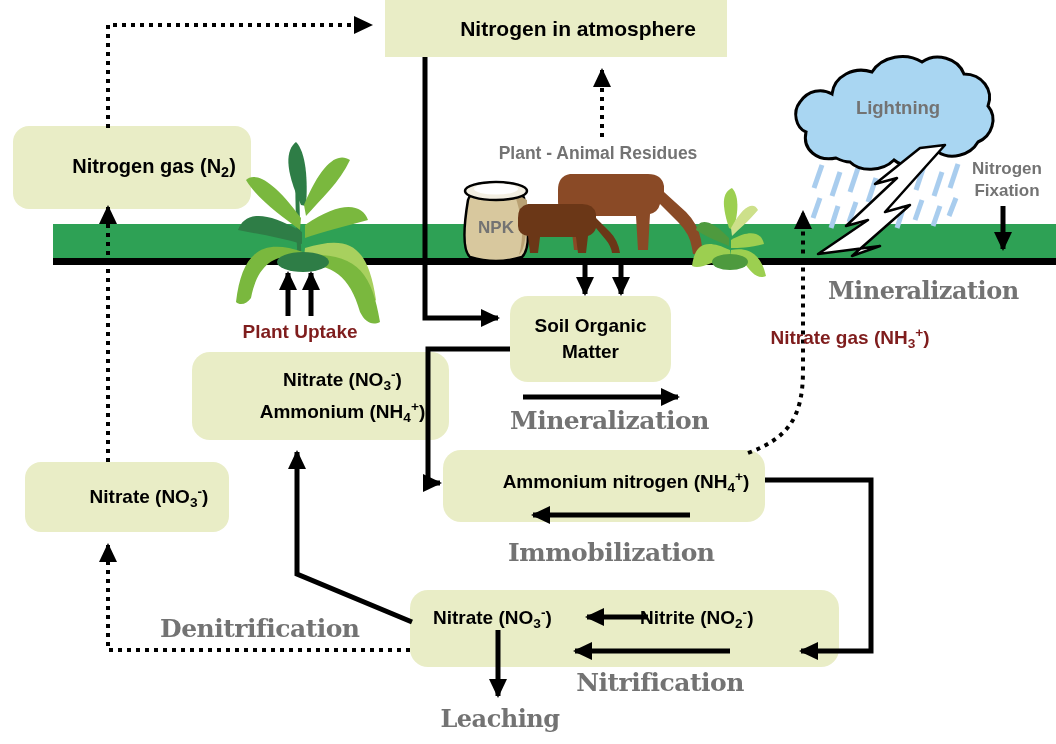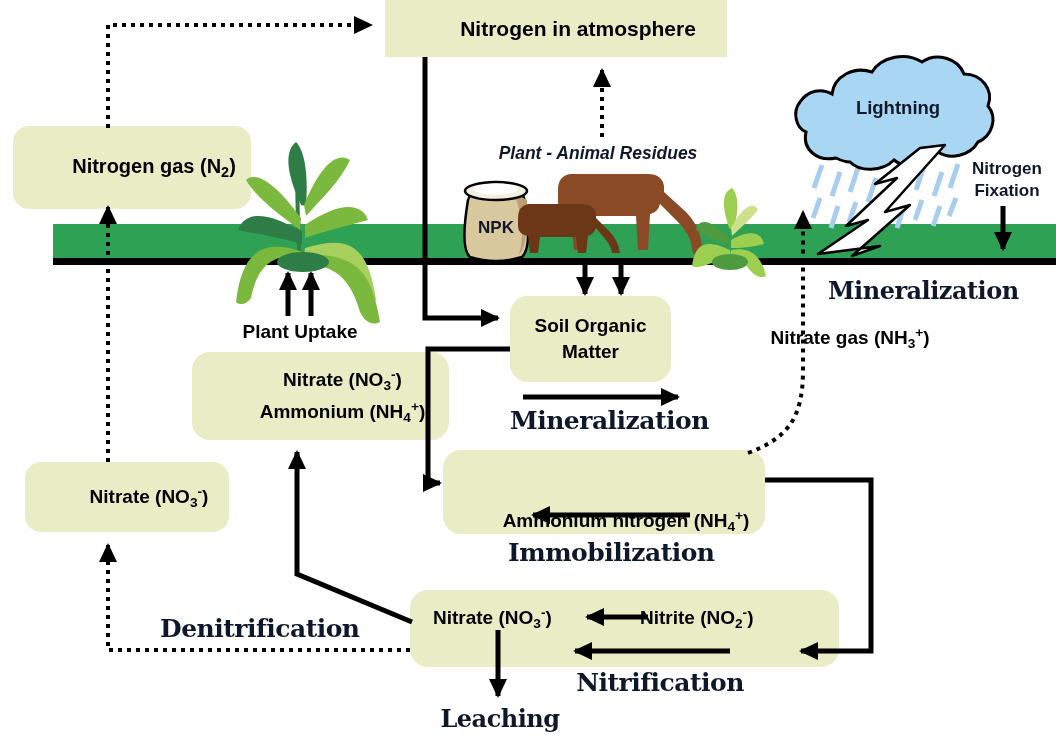--- a/index.html
+++ b/index.html
@@ -3,23 +3,23 @@
 <meta charset="utf-8">
 <style>
   html,body{margin:0;padding:0;background:#fff;}
   .stage{position:relative;width:1056px;height:744px;background:#fff;overflow:hidden;
          font-family:"Liberation Sans",sans-serif;}
   .box{position:absolute;background:#e9edc6;display:flex;align-items:center;justify-content:center;
        text-align:center;font-weight:bold;color:#000;}
   .box .fx, .lbl .fx{white-space:nowrap;}
   sub{font-size:0.72em;vertical-align:-0.28em;font-weight:bold;}
   sup{font-size:0.72em;vertical-align:0.5em;font-weight:bold;}
-  .lbl{position:absolute;font-weight:bold;color:#0f172a;text-align:center;}
+  .lbl{position:absolute;font-weight:bold;color:#737373;text-align:center;}
   .serifLbl{font-family:"DejaVu Serif",serif;font-weight:bold;font-size:25px;letter-spacing:-0.5px;}
-  .greenTxt{color:#000000;}
+  .greenTxt{color:#7f1d1d;}
   svg{position:absolute;left:0;top:0;z-index:2;pointer-events:none;}
   .z3{z-index:3;}
   .z1{z-index:1;padding-left:44px;}
 </style>
 </head>
 <body>
 
 <div class="stage">
 
   <div class="box z1" style="left:385px;top:0;width:298px;height:57px;font-size:21px;">
@@ -27,21 +27,21 @@
   </div>
 
   <div class="box z1" style="left:13px;top:126px;width:194px;height:83px;border-radius:16px;font-size:20px;">
     <span class="fx"><span>Nitrogen gas (N</span><sub>2</sub><span>)</span></span>
   </div>
 
   <div class="box z1" style="left:510px;top:296px;width:161px;height:86px;border-radius:18px;font-size:19px;padding:0 24px;box-sizing:border-box;line-height:1.35;">
     <span>Soil Organic Matter</span>
   </div>
 
-  <div class="box z1" style="left:443px;top:450px;width:322px;height:84px;border-radius:18px;font-size:19px;align-items:flex-end;padding-top:19px;box-sizing:border-box;">
+  <div class="box z1" style="left:443px;top:450px;width:322px;height:72px;border-radius:18px;font-size:19px;align-items:flex-start;padding-top:19px;box-sizing:border-box;">
     <span class="fx"><span>Ammonium nitrogen (NH</span><sub>4</sub><sup>+</sup><span>)</span></span>
   </div>
 
   <div class="box z1" style="left:192px;top:352px;width:213px;height:88px;border-radius:18px;font-size:19px;flex-direction:column;line-height:1.55;">
     <span class="fx"><span>Nitrate (NO</span><sub>3</sub><sup>-</sup><span>)</span></span>
     <span class="fx"><span>Ammonium (NH</span><sub>4</sub><sup>+</sup><span>)</span></span>
   </div>
 
   <div class="box z1" style="left:25px;top:462px;width:160px;height:70px;border-radius:16px;font-size:19px;">
     <span class="fx"><span>Nitrate (NO</span><sub>3</sub><sup>-</sup><span>)</span></span>
@@ -147,21 +147,21 @@
 
     <g stroke="#000" stroke-width="4" fill="none" stroke-dasharray="4 5">
       <path d="M410 650 L108 650 L108 545" marker-end="url(#ah)"></path>
       <path d="M108 462 L108 207" marker-end="url(#ah)"></path>
       <path d="M108 128 L108 25 L371 25" marker-end="url(#ah)"></path>
       <path d="M602 137 L602 70" marker-end="url(#ah)"></path>
       <path d="M748 453 C 788 438 803 418 803 370 L803 212" marker-end="url(#ah)"></path>
     </g>
   </svg>
 
-  <div class="lbl z3" style="left:470px;top:143px;width:256px;font-size:17.5px;font-style:italic;">
+  <div class="lbl z3" style="left:470px;top:143px;width:256px;font-size:17.5px;">
     <span>Plant - Animal Residues</span>
   </div>
 
   <div class="lbl z3" style="left:470px;top:218px;width:52px;font-size:17px;">
     <span>NPK</span>
   </div>
 
   <div class="lbl z3" style="left:818px;top:96px;width:160px;font-size:18.5px;line-height:1.35;">
     <div>Lightning</div>
   </div>

